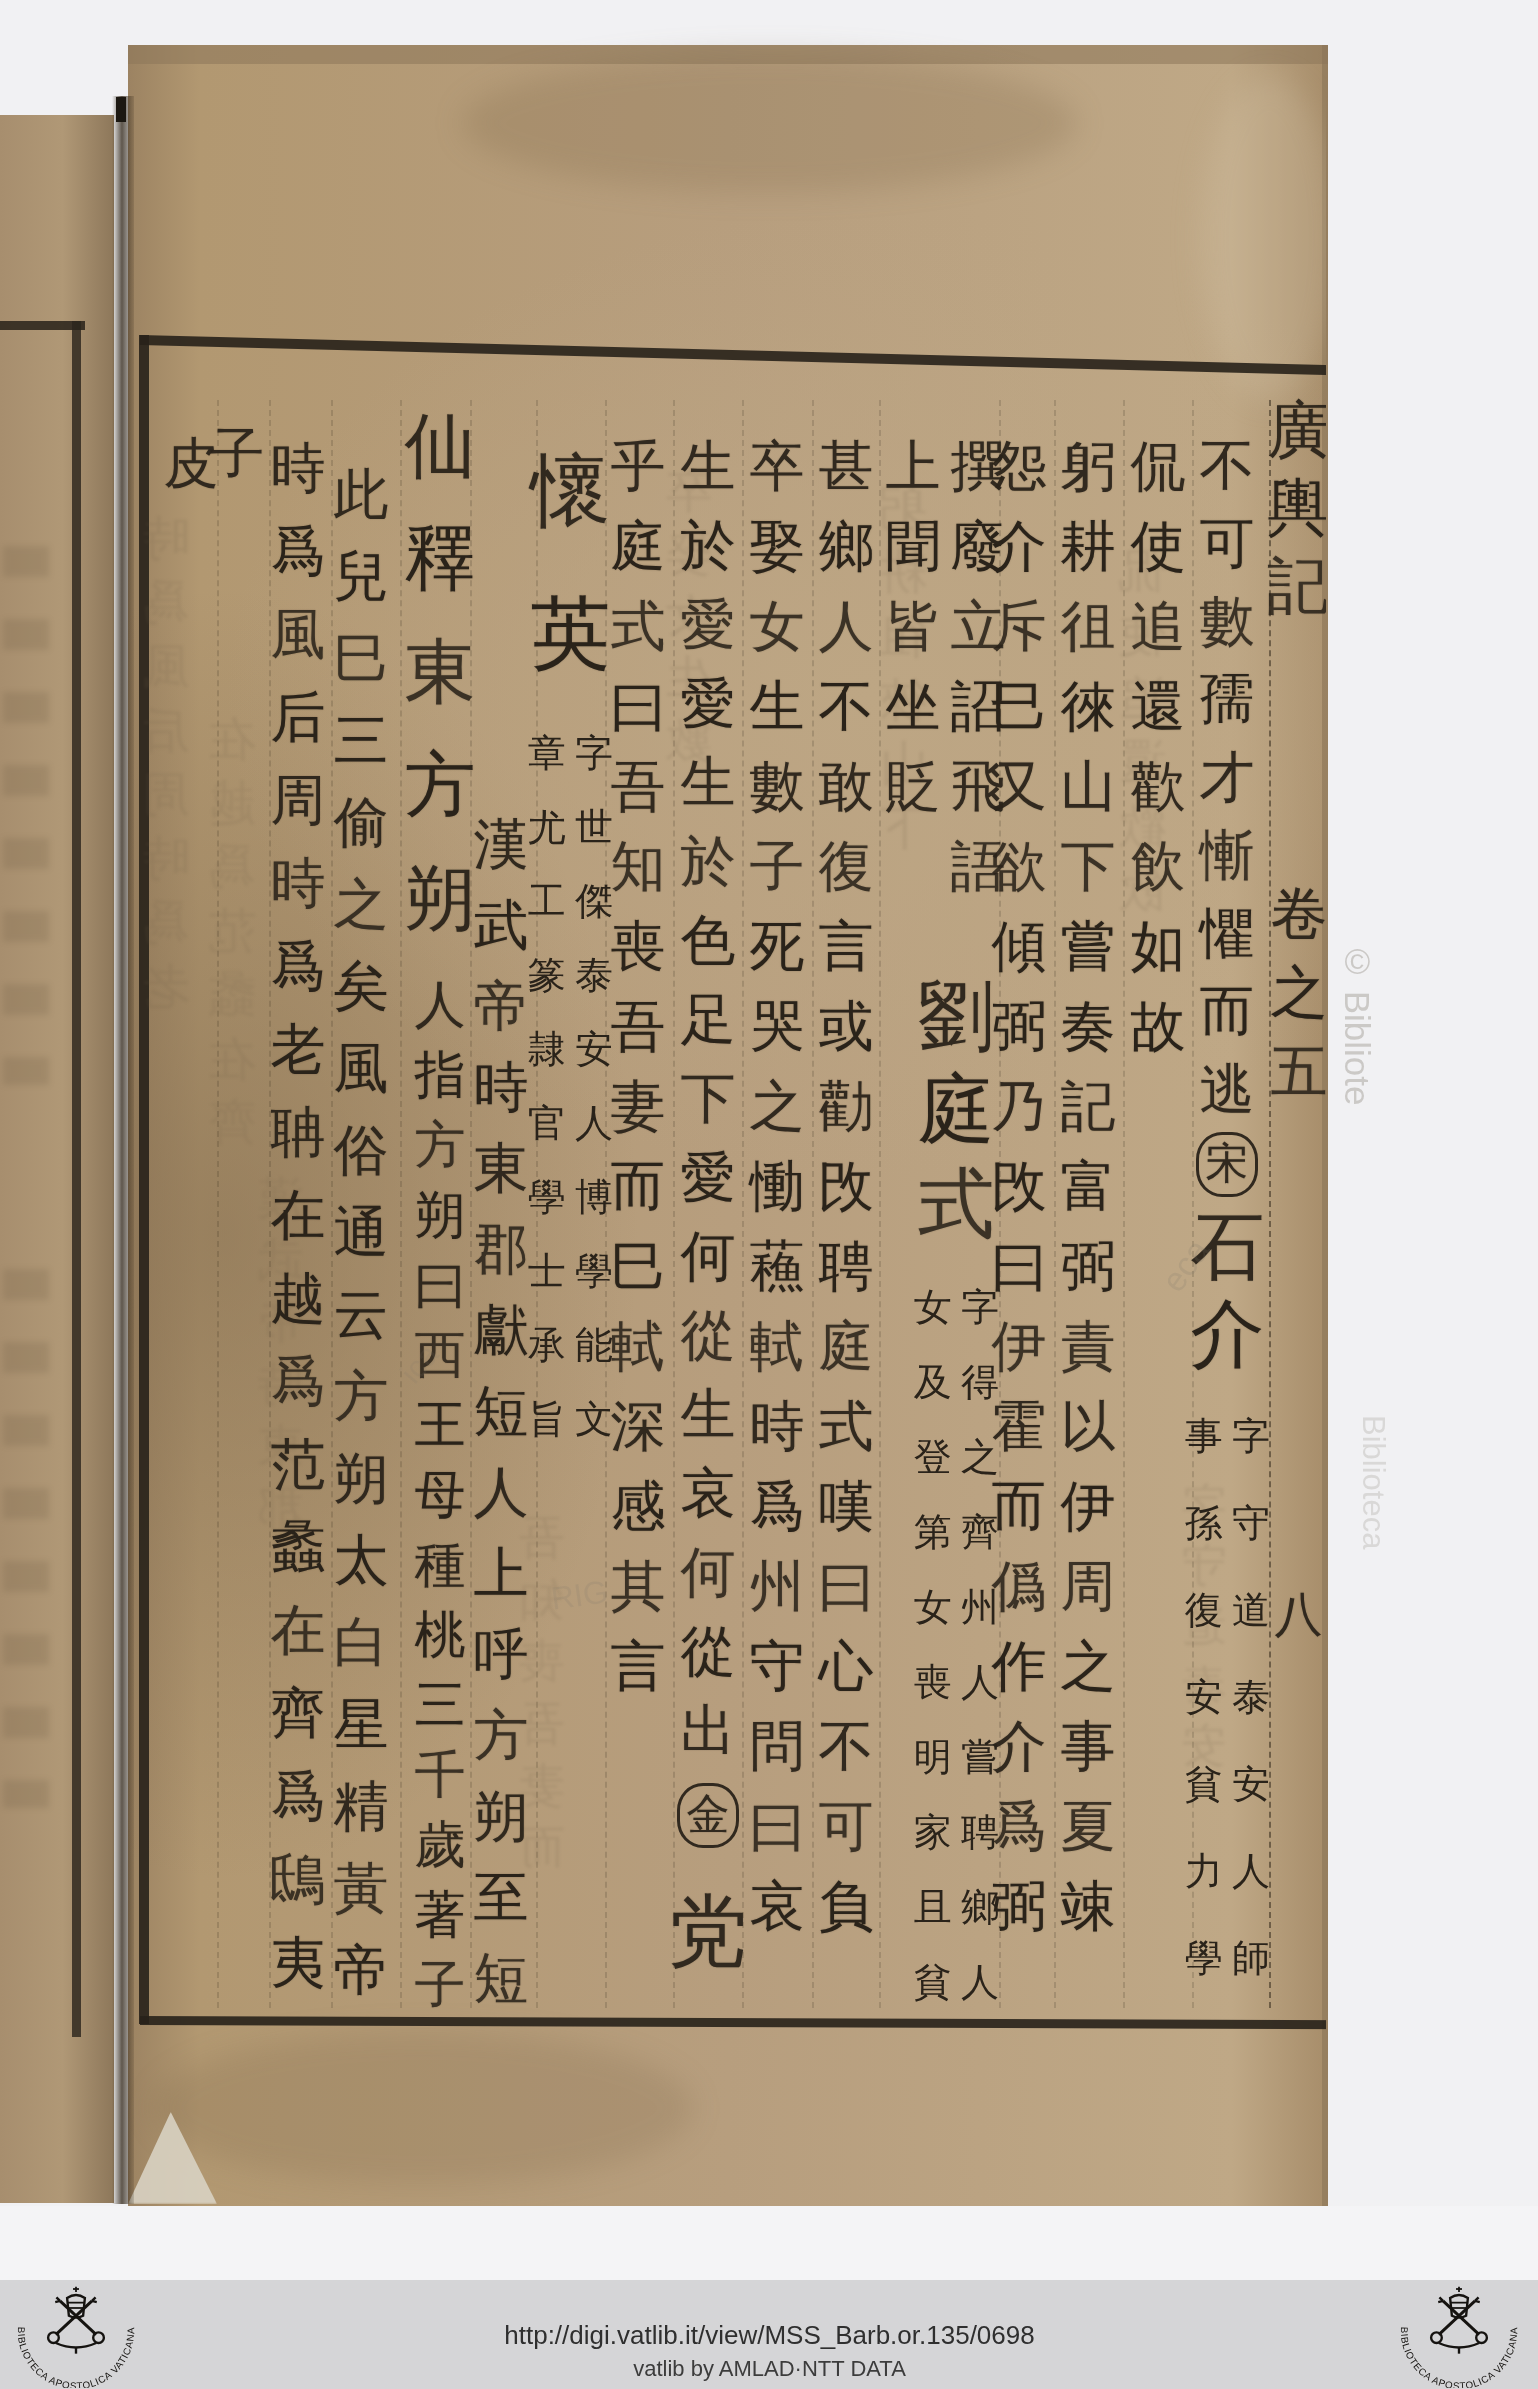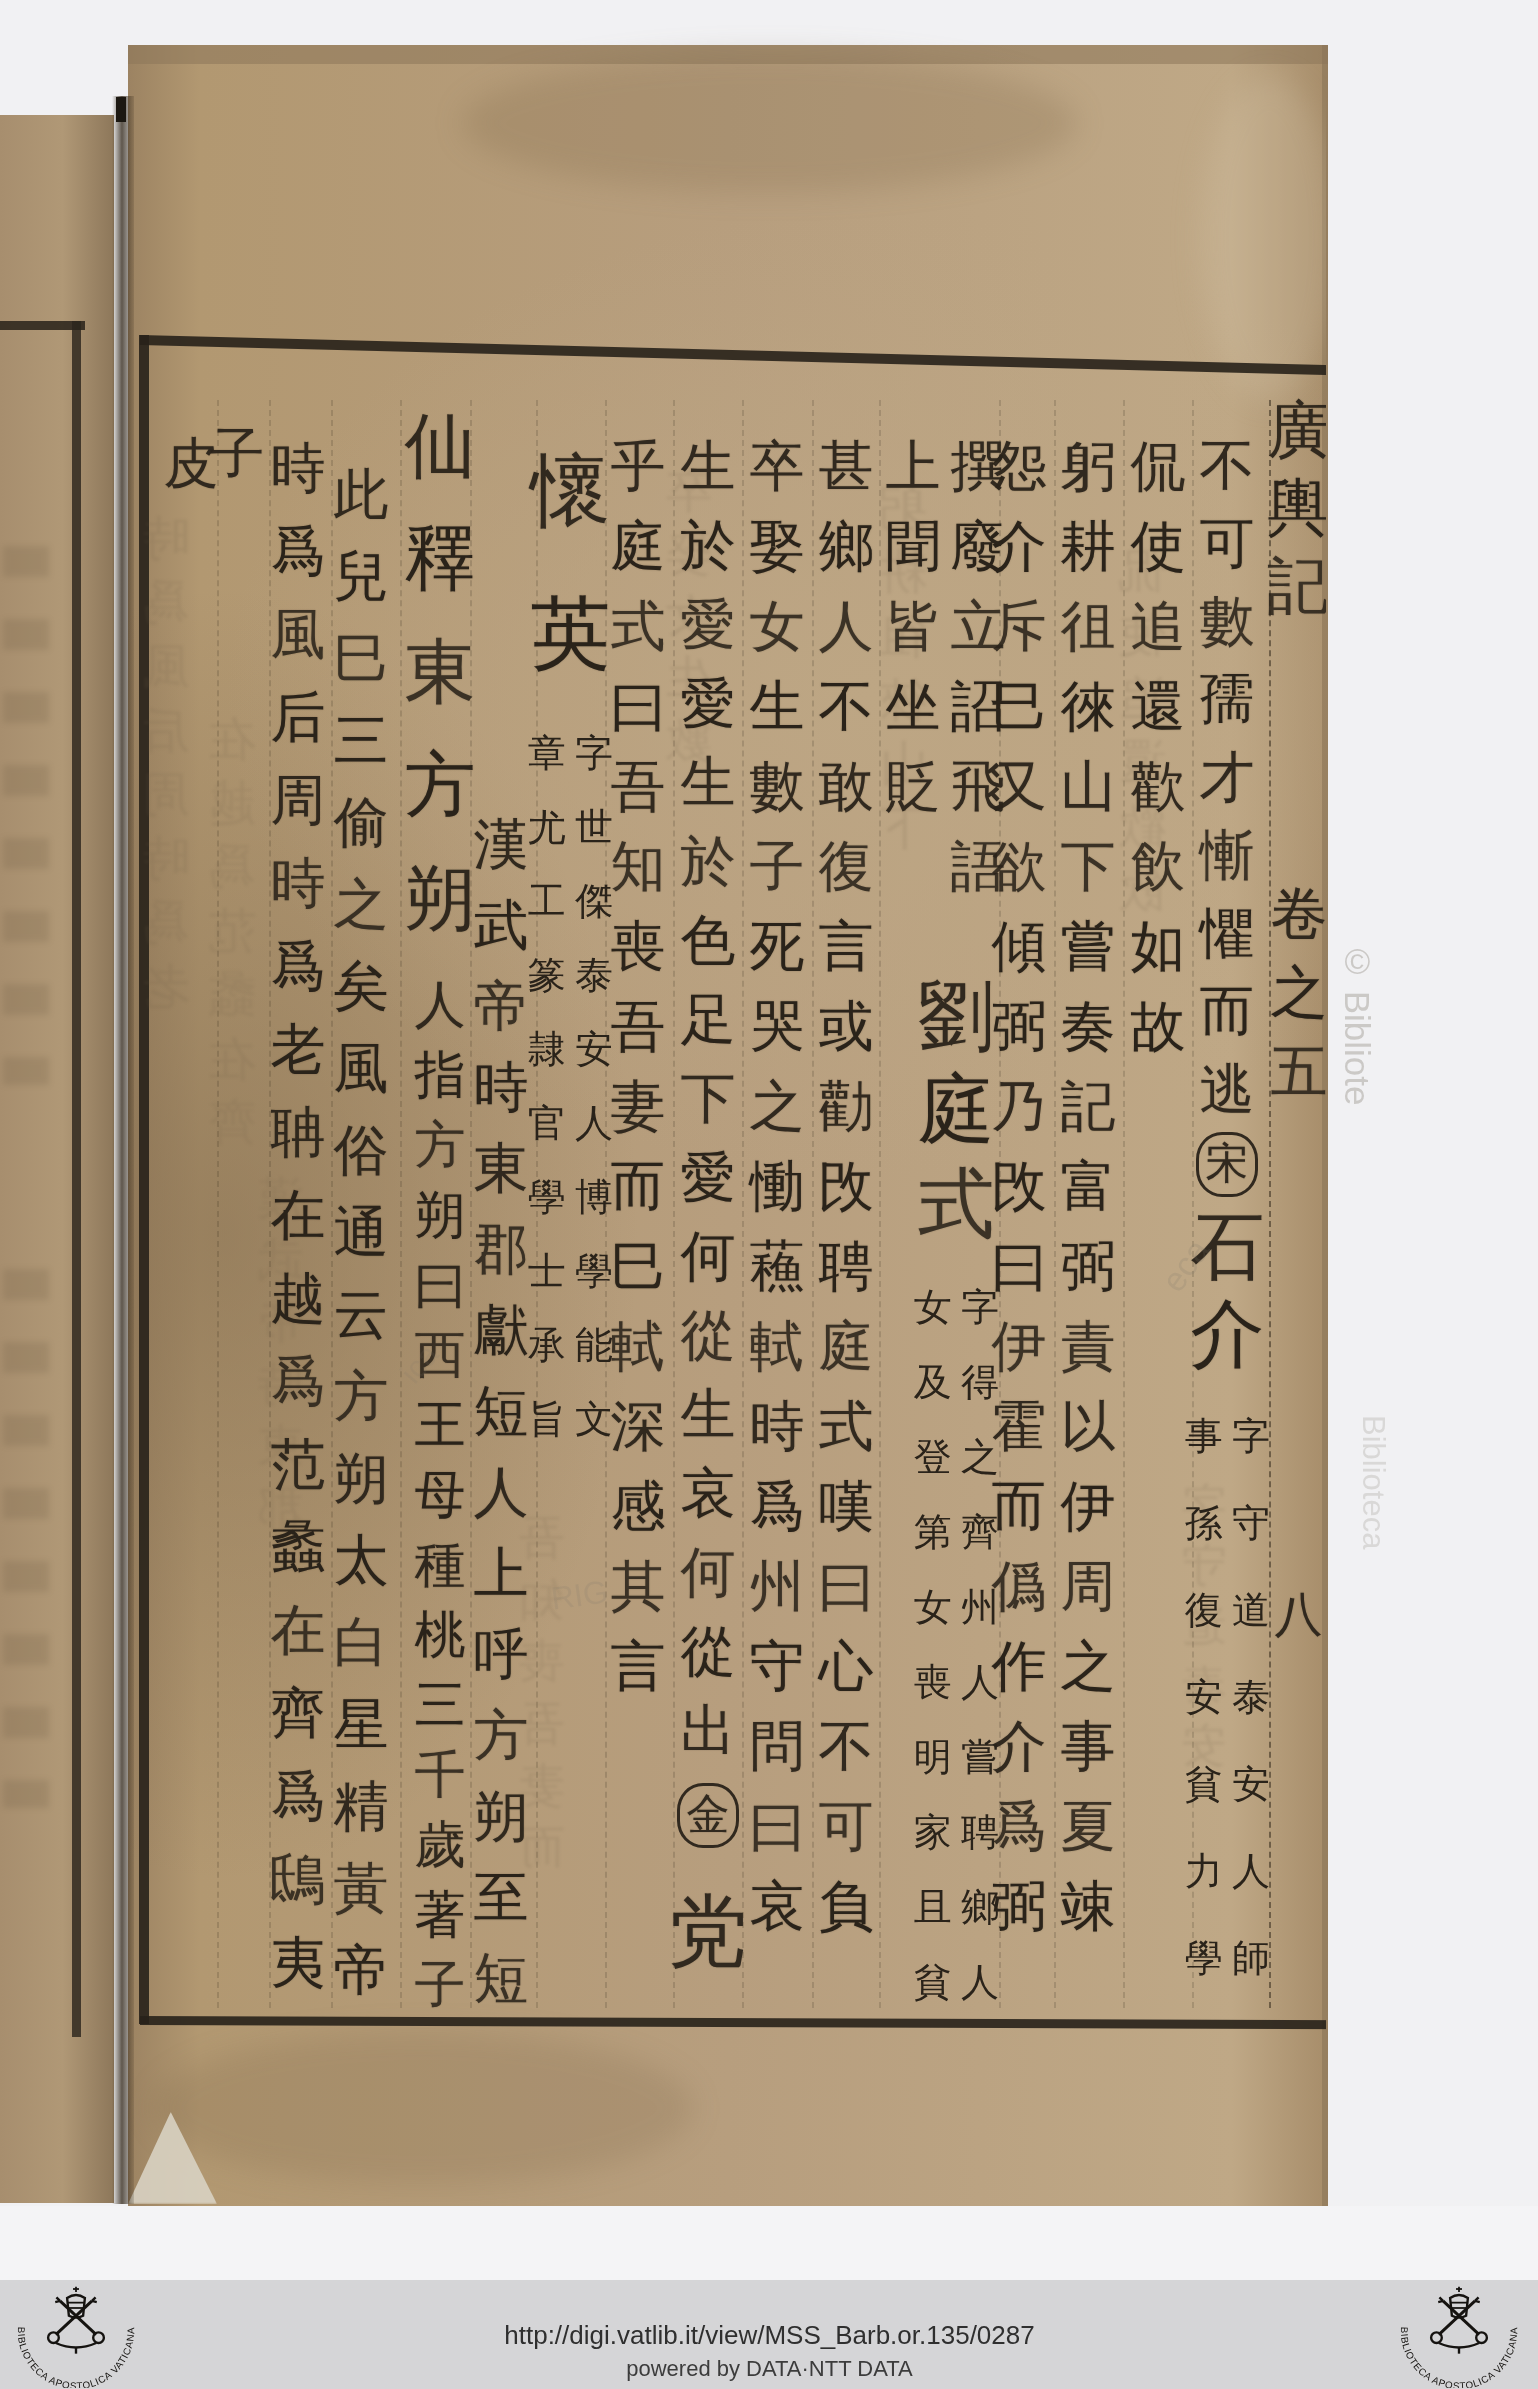--- a/index.html
+++ b/index.html
@@ -534,22 +534,22 @@
   <div id="wms">
       <div class="wm" style="left: 1337px; top: 942px; font-size: 35px; opacity: 0.32; writing-mode: vertical-rl;">© Bibliote</div>
       <div class="wm" style="left: 1355px; top: 1415px; font-size: 31px; opacity: 0.2; writing-mode: vertical-rl;">Biblioteca</div>
       <div class="wm" style="left: 1158px; top: 1246px; font-size: 34px; opacity: 0.18; transform: rotate(-55deg);">eca</div>
       <div class="wm" style="left: 551px; top: 1577px; font-size: 32px; opacity: 0.16; transform: rotate(-8deg);">RIG</div>
       <div class="wm" style="left: 400px; top: 1346px; font-size: 31px; opacity: 0.13; transform: rotate(-50deg);">ica</div>
     </div>
 
   <div class="whiteband"></div>
   <div class="grayband"></div>
-  <div class="fline f2">http://digi.vatlib.it/view/MSS_Barb.or.135/0287</div>
-  <div class="fline f3">powered by DATA·NTT DATA</div>
+  <div class="fline f2">http://digi.vatlib.it/view/MSS_Barb.or.135/0698</div>
+  <div class="fline f3">vatlib by AMLAD·NTT DATA</div>
 
   <svg width="0" height="0" style="position:absolute">
     <defs>
       <g id="emblem">
         <g stroke="#151310" fill="none" stroke-width="5">
           <line x1="-34" y1="26" x2="27" y2="-31"></line>
           <line x1="34" y1="26" x2="-27" y2="-31"></line>
         </g>
         <g stroke="#151310" fill="none" stroke-width="4">
           <circle cx="-38" cy="31" r="9"></circle>

